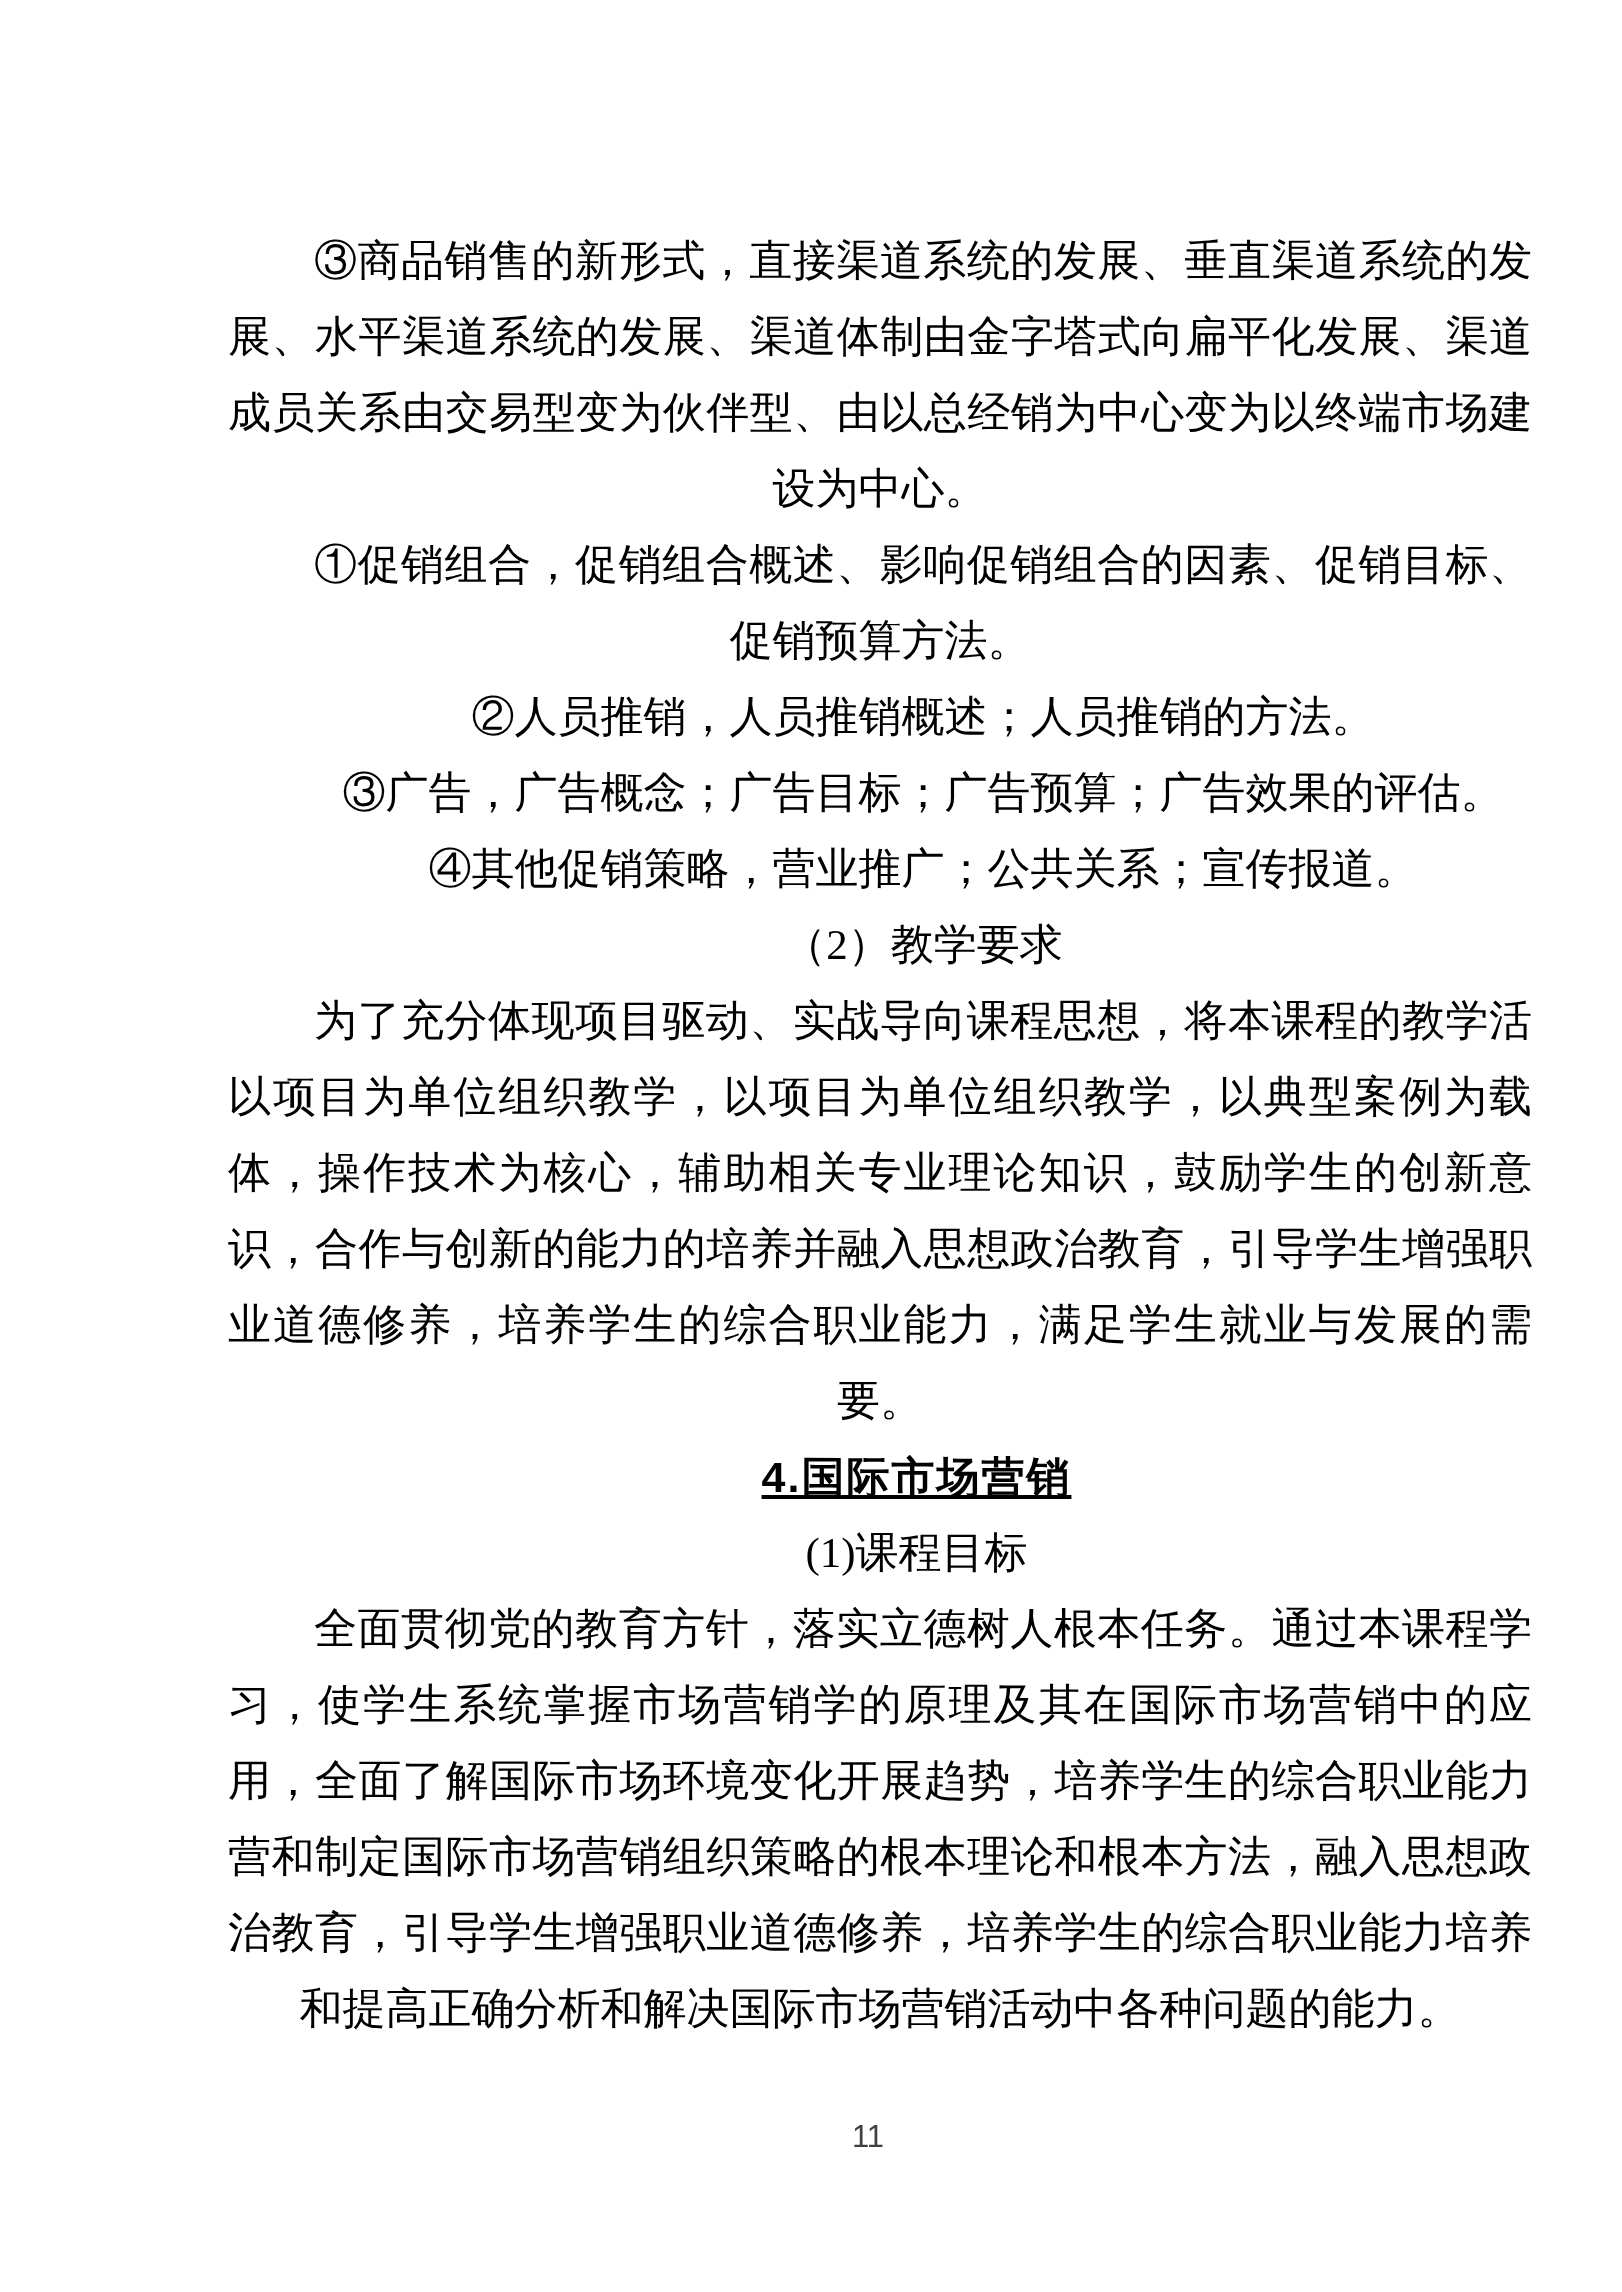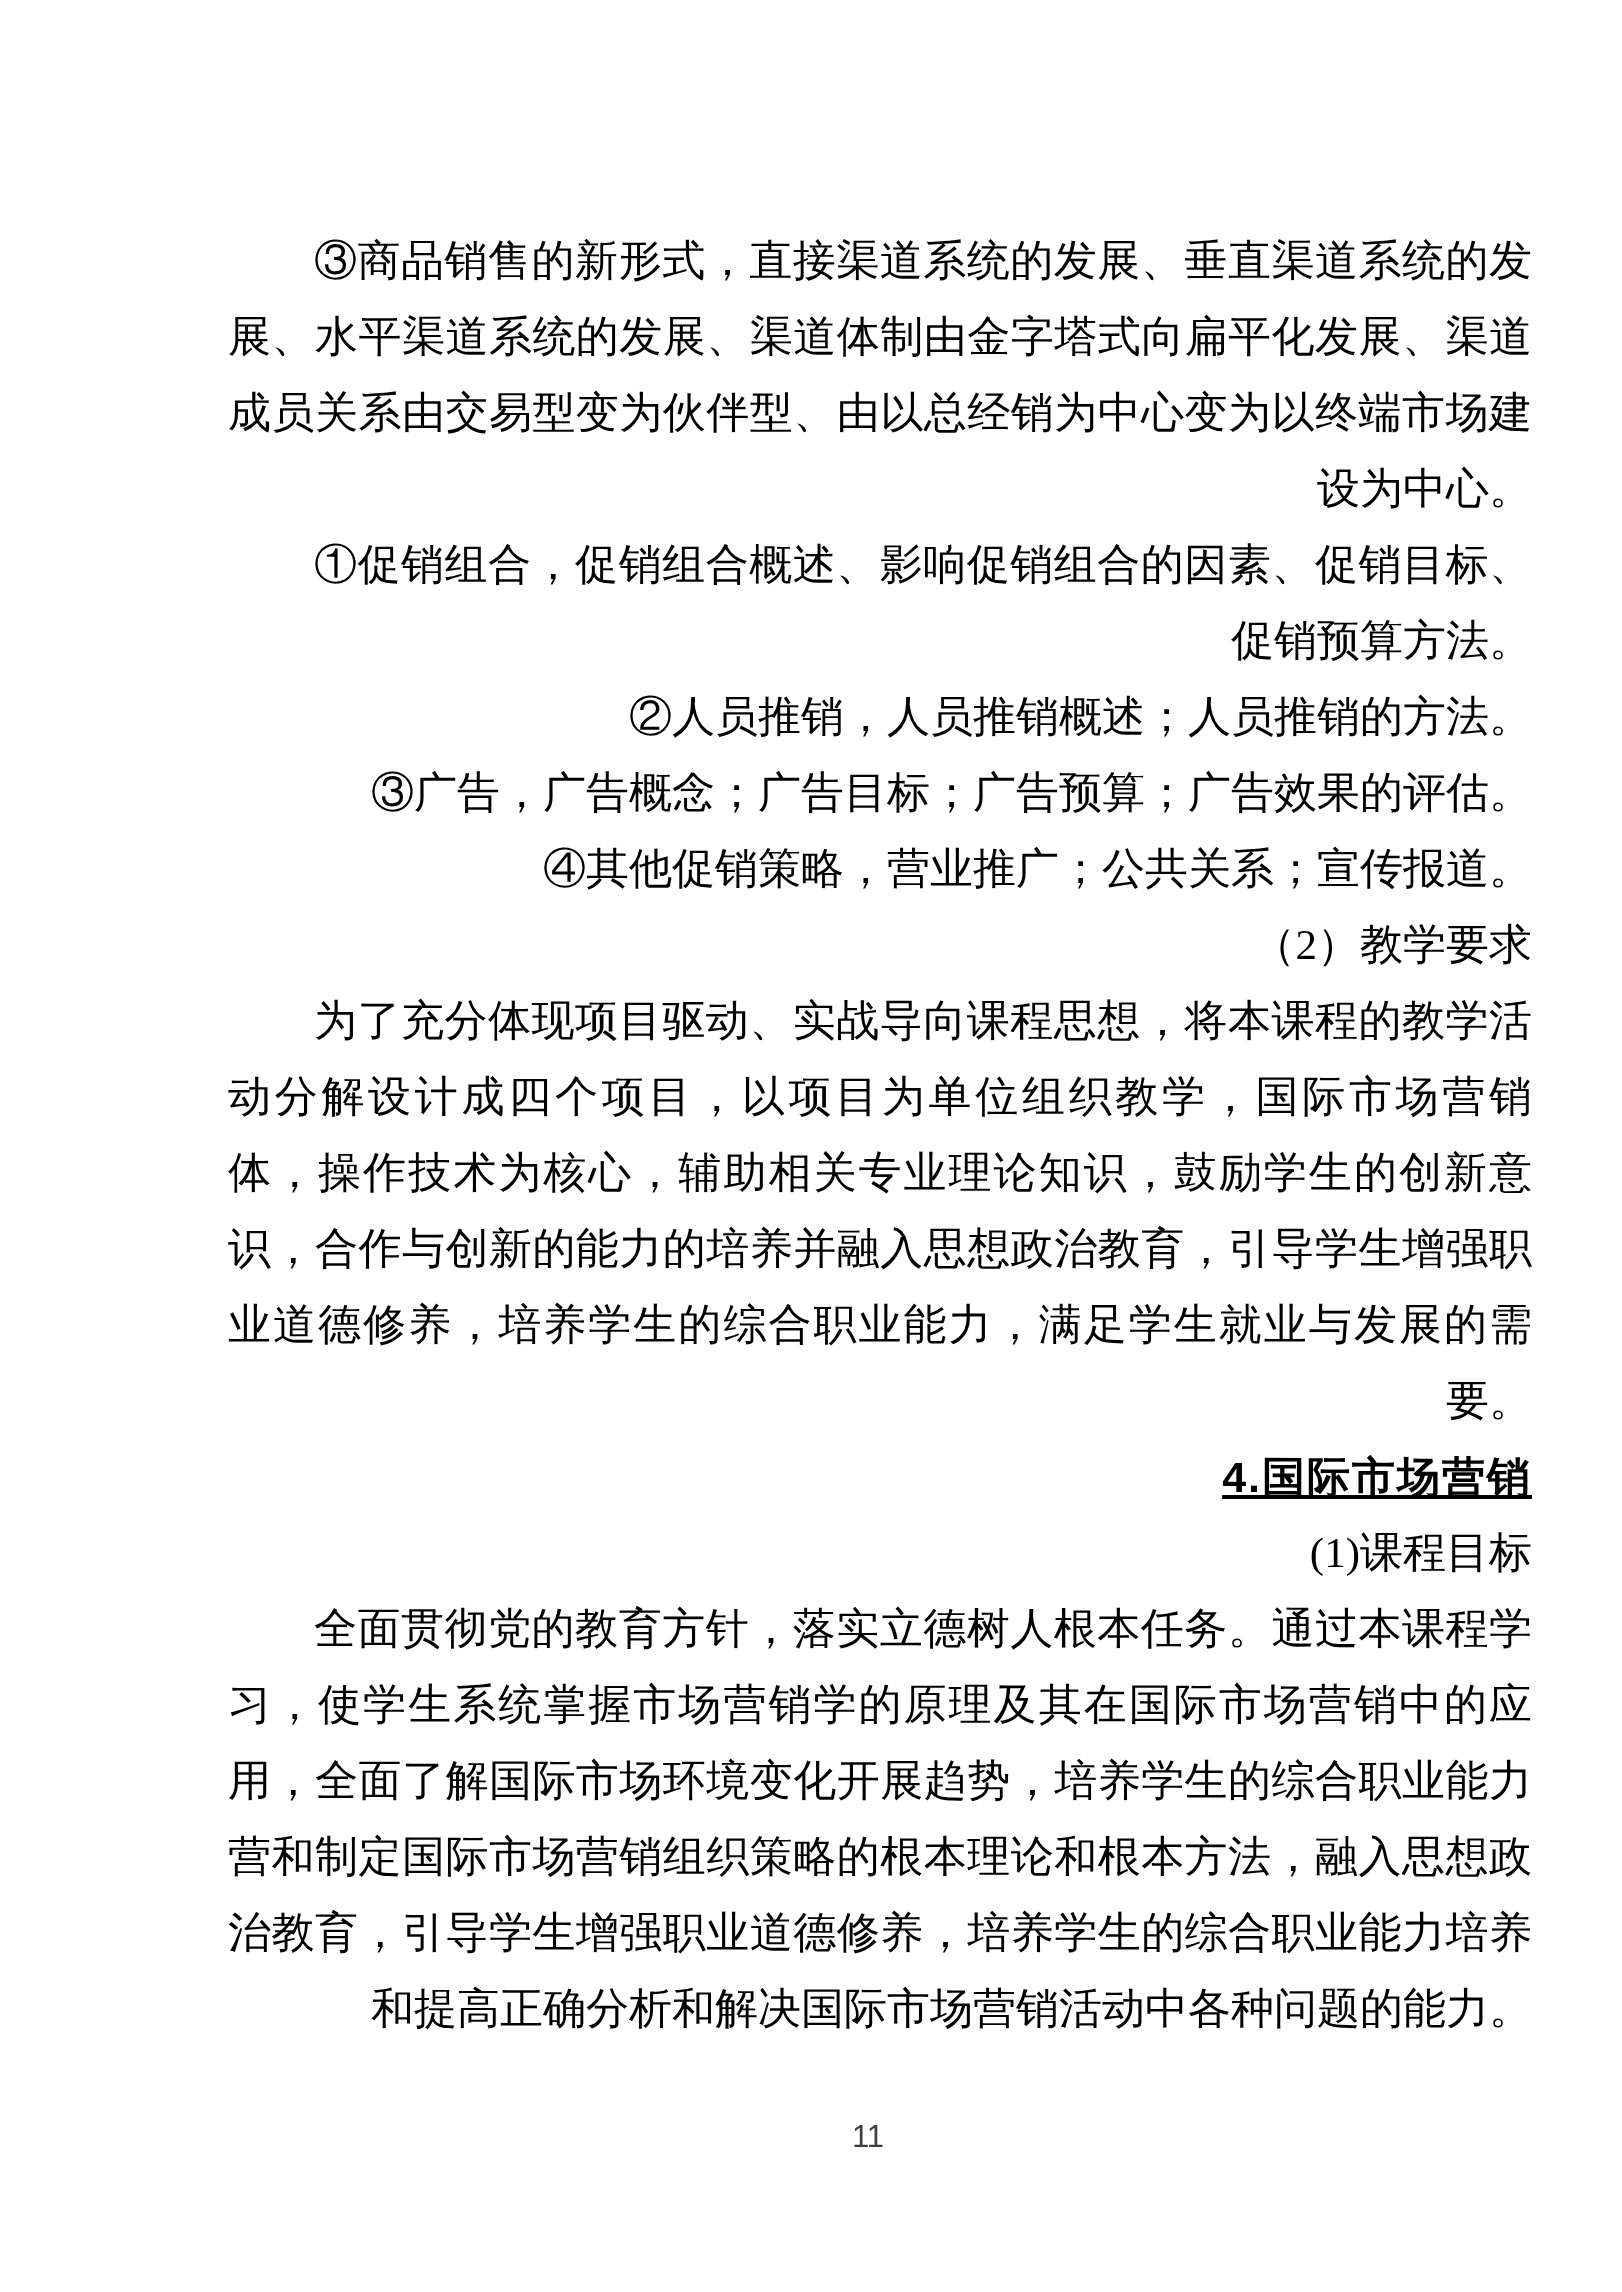--- a/index.html
+++ b/index.html
@@ -18,21 +18,21 @@
   .text-block {
     position: absolute;
     left: 228px; top: 223px;
     width: 1304px;
   }
   .line {
     font-family: "Liberation Serif", serif;
     font-size: 43px;
     line-height: 76px;
     height: 76px;
-    text-align: right;
+    text-align: center;
     color: #000000;
   }
   .line.fill {
     text-align: justify;
     text-align-last: justify;
     text-justify: inter-character;
   }
   .line.indent { padding-left: 86px; }
   .line.indent-sm { padding-left: 73px; }
   .line.bold {
@@ -61,21 +61,21 @@
       <div class="line fill">展、水平渠道系统的发展、渠道体制由金字塔式向扁平化发展、渠道</div>
       <div class="line fill">成员关系由交易型变为伙伴型、由以总经销为中心变为以终端市场建</div>
       <div class="line">设为中心。</div>
       <div class="line fill indent">①促销组合，促销组合概述、影响促销组合的因素、促销目标、</div>
       <div class="line">促销预算方法。</div>
       <div class="line indent">②人员推销，人员推销概述；人员推销的方法。</div>
       <div class="line indent">③广告，广告概念；广告目标；广告预算；广告效果的评估。</div>
       <div class="line indent">④其他促销策略，营业推广；公共关系；宣传报道。</div>
       <div class="line indent">（2）教学要求</div>
       <div class="line fill indent">为了充分体现项目驱动、实战导向课程思想，将本课程的教学活</div>
-      <div class="line fill">动分解设计成四个项目，以项目为单位组织教学，国际市场营销</div>
+      <div class="line fill">以项目为单位组织教学，以项目为单位组织教学，以典型案例为载</div>
       <div class="line fill">体，操作技术为核心，辅助相关专业理论知识，鼓励学生的创新意</div>
       <div class="line fill">识，合作与创新的能力的培养并融入思想政治教育，引导学生增强职</div>
       <div class="line fill">业道德修养，培养学生的综合职业能力，满足学生就业与发展的需</div>
       <div class="line">要。</div>
       <div class="line indent-sm bold">4.国际市场营销</div>
       <div class="line indent-sm">(1)课程目标</div>
       <div class="line fill indent">全面贯彻党的教育方针，落实立德树人根本任务。通过本课程学</div>
       <div class="line fill">习，使学生系统掌握市场营销学的原理及其在国际市场营销中的应</div>
       <div class="line fill">用，全面了解国际市场环境变化开展趋势，培养学生的综合职业能力</div>
       <div class="line fill">营和制定国际市场营销组织策略的根本理论和根本方法，融入思想政</div>

